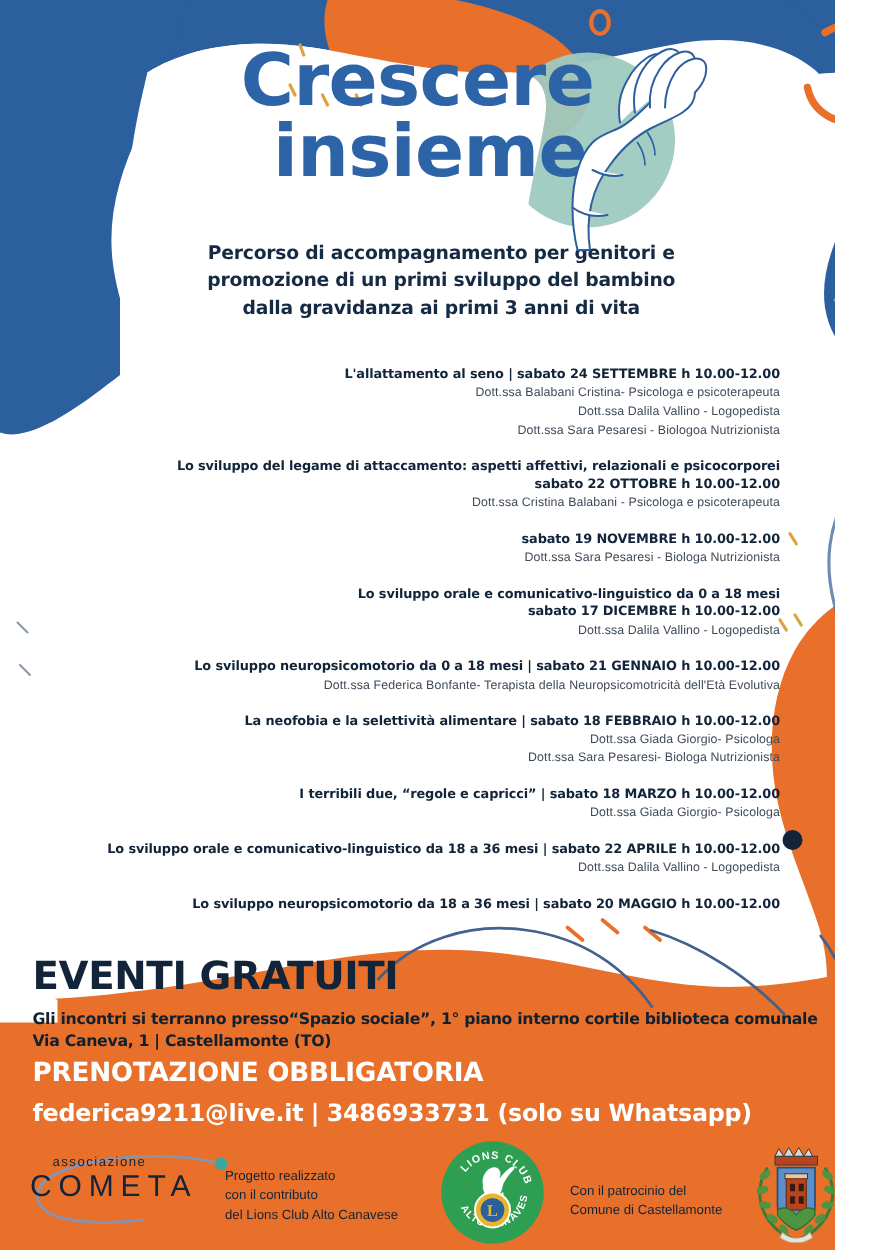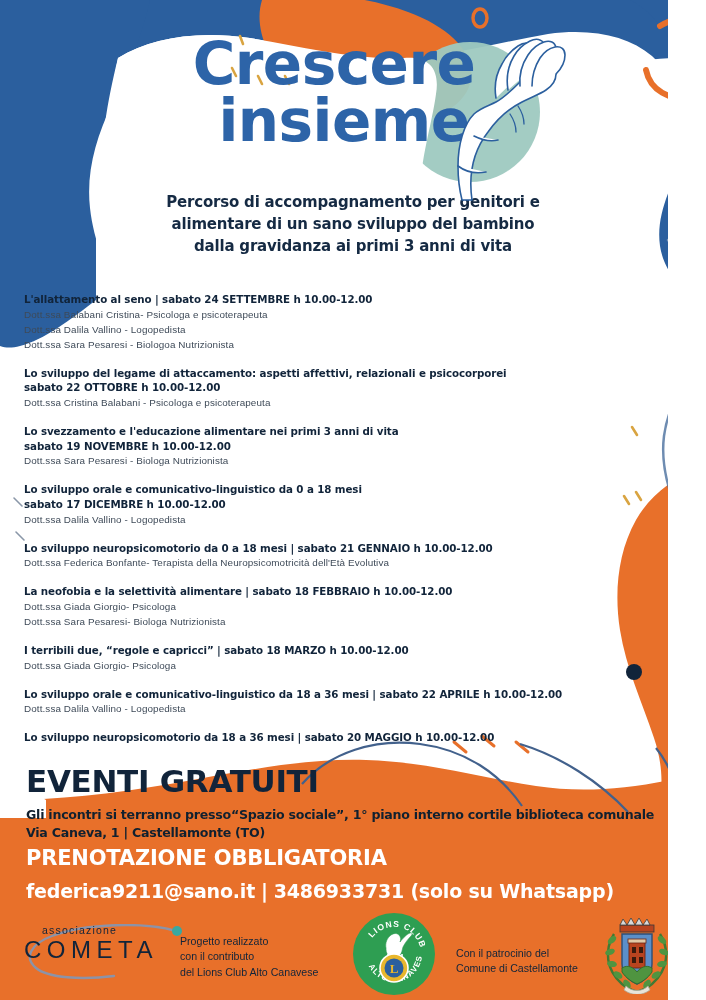--- a/index.html
+++ b/index.html
@@ -58,21 +58,21 @@
     line-height:1.45;
     letter-spacing:-0.2px;
   }
 
   
   .events{
     position:absolute;
     left:24px; top:292px; width:600px;
     z-index:6;
   }
-  .event{ margin-bottom:14px; }
+  .event{ margin-bottom:14px;text-align:right; }
   .event-title{
     font-family:"DejaVu Sans", sans-serif;
     font-weight:bold;
     color:#11243a;
     font-size:10.3px;
     line-height:1.42;
     letter-spacing:-0.1px;
   }
   .event-speaker{
     font-family:"Liberation Sans", sans-serif;
@@ -292,38 +292,37 @@
       </g>
       <g fill="none" stroke="#2b5f9e" stroke-width="1.3" stroke-linecap="round">
         <path d="M100,74 C104,80 106,86 106,92"></path>
         <path d="M92,82 C96,88 98,94 98,100"></path>
       </g>
     </svg>
   </div>
 
   <div class="subtitle">
     <div>Percorso di accompagnamento per genitori e</div>
-    <div>alimentare di un sano sviluppo del bambino</div>
+    <div>promozione di un primi sviluppo del bambino</div>
     <div>dalla gravidanza ai primi 3 anni di vita</div>
   </div>
 
   <div class="events" id="events-container">
       <div class="event">
         <div class="event-title">L'allattamento al seno | sabato 24 SETTEMBRE h 10.00-12.00</div>
         <div class="event-speaker">Dott.ssa Balabani Cristina- Psicologa e psicoterapeuta</div>
         <div class="event-speaker">Dott.ssa Dalila Vallino - Logopedista</div>
         <div class="event-speaker">Dott.ssa Sara Pesaresi - Biologoa Nutrizionista</div>
       </div>
       <div class="event">
         <div class="event-title">Lo sviluppo del legame di attaccamento: aspetti affettivi, relazionali e psicocorporei</div>
         <div class="event-title">sabato 22 OTTOBRE h 10.00-12.00</div>
         <div class="event-speaker">Dott.ssa Cristina Balabani - Psicologa e psicoterapeuta</div>
       </div>
       <div class="event">
-        <div class="event-title">Lo svezzamento e l'educazione alimentare nei primi 3 anni di vita</div>
         <div class="event-title">sabato 19 NOVEMBRE h 10.00-12.00</div>
         <div class="event-speaker">Dott.ssa Sara Pesaresi - Biologa Nutrizionista</div>
       </div>
       <div class="event">
         <div class="event-title">Lo sviluppo orale e comunicativo-linguistico da 0 a 18 mesi</div>
         <div class="event-title">sabato 17 DICEMBRE h 10.00-12.00</div>
         <div class="event-speaker">Dott.ssa Dalila Vallino - Logopedista</div>
       </div>
       <div class="event">
         <div class="event-title">Lo sviluppo neuropsicomotorio da 0 a 18 mesi  | sabato 21 GENNAIO h 10.00-12.00</div>
@@ -349,21 +348,21 @@
 
   <div class="free-events">EVENTI GRATUITI</div>
 
   <div class="venue">
     <div>Gli incontri si terranno presso“Spazio sociale”, 1° piano interno cortile biblioteca comunale</div>
     <div>Via Caneva, 1 | Castellamonte (TO)</div>
   </div>
 
   <div class="booking">PRENOTAZIONE OBBLIGATORIA</div>
   <div class="contacts">
-    <span>federica9211@sano.it</span><span class="sep">|</span><span>3486933731 (solo su Whatsapp)</span>
+    <span>federica9211@live.it</span><span class="sep">|</span><span>3486933731 (solo su Whatsapp)</span>
   </div>
 
   <div class="sponsors">
 
     <div class="cometa-logo">
       <svg viewBox="0 0 158 56" xmlns="http://www.w3.org/2000/svg">
         <path d="M150,7 C120,-2 60,-1 26,12 C4,20 -2,34 10,44 C22,54 56,56 88,52" fill="none" stroke="#8c93a8" stroke-width="2.4" stroke-linecap="round"></path>
         <circle cx="151" cy="7" r="5" fill="#3aa8a0"></circle>
       </svg>
     </div>

